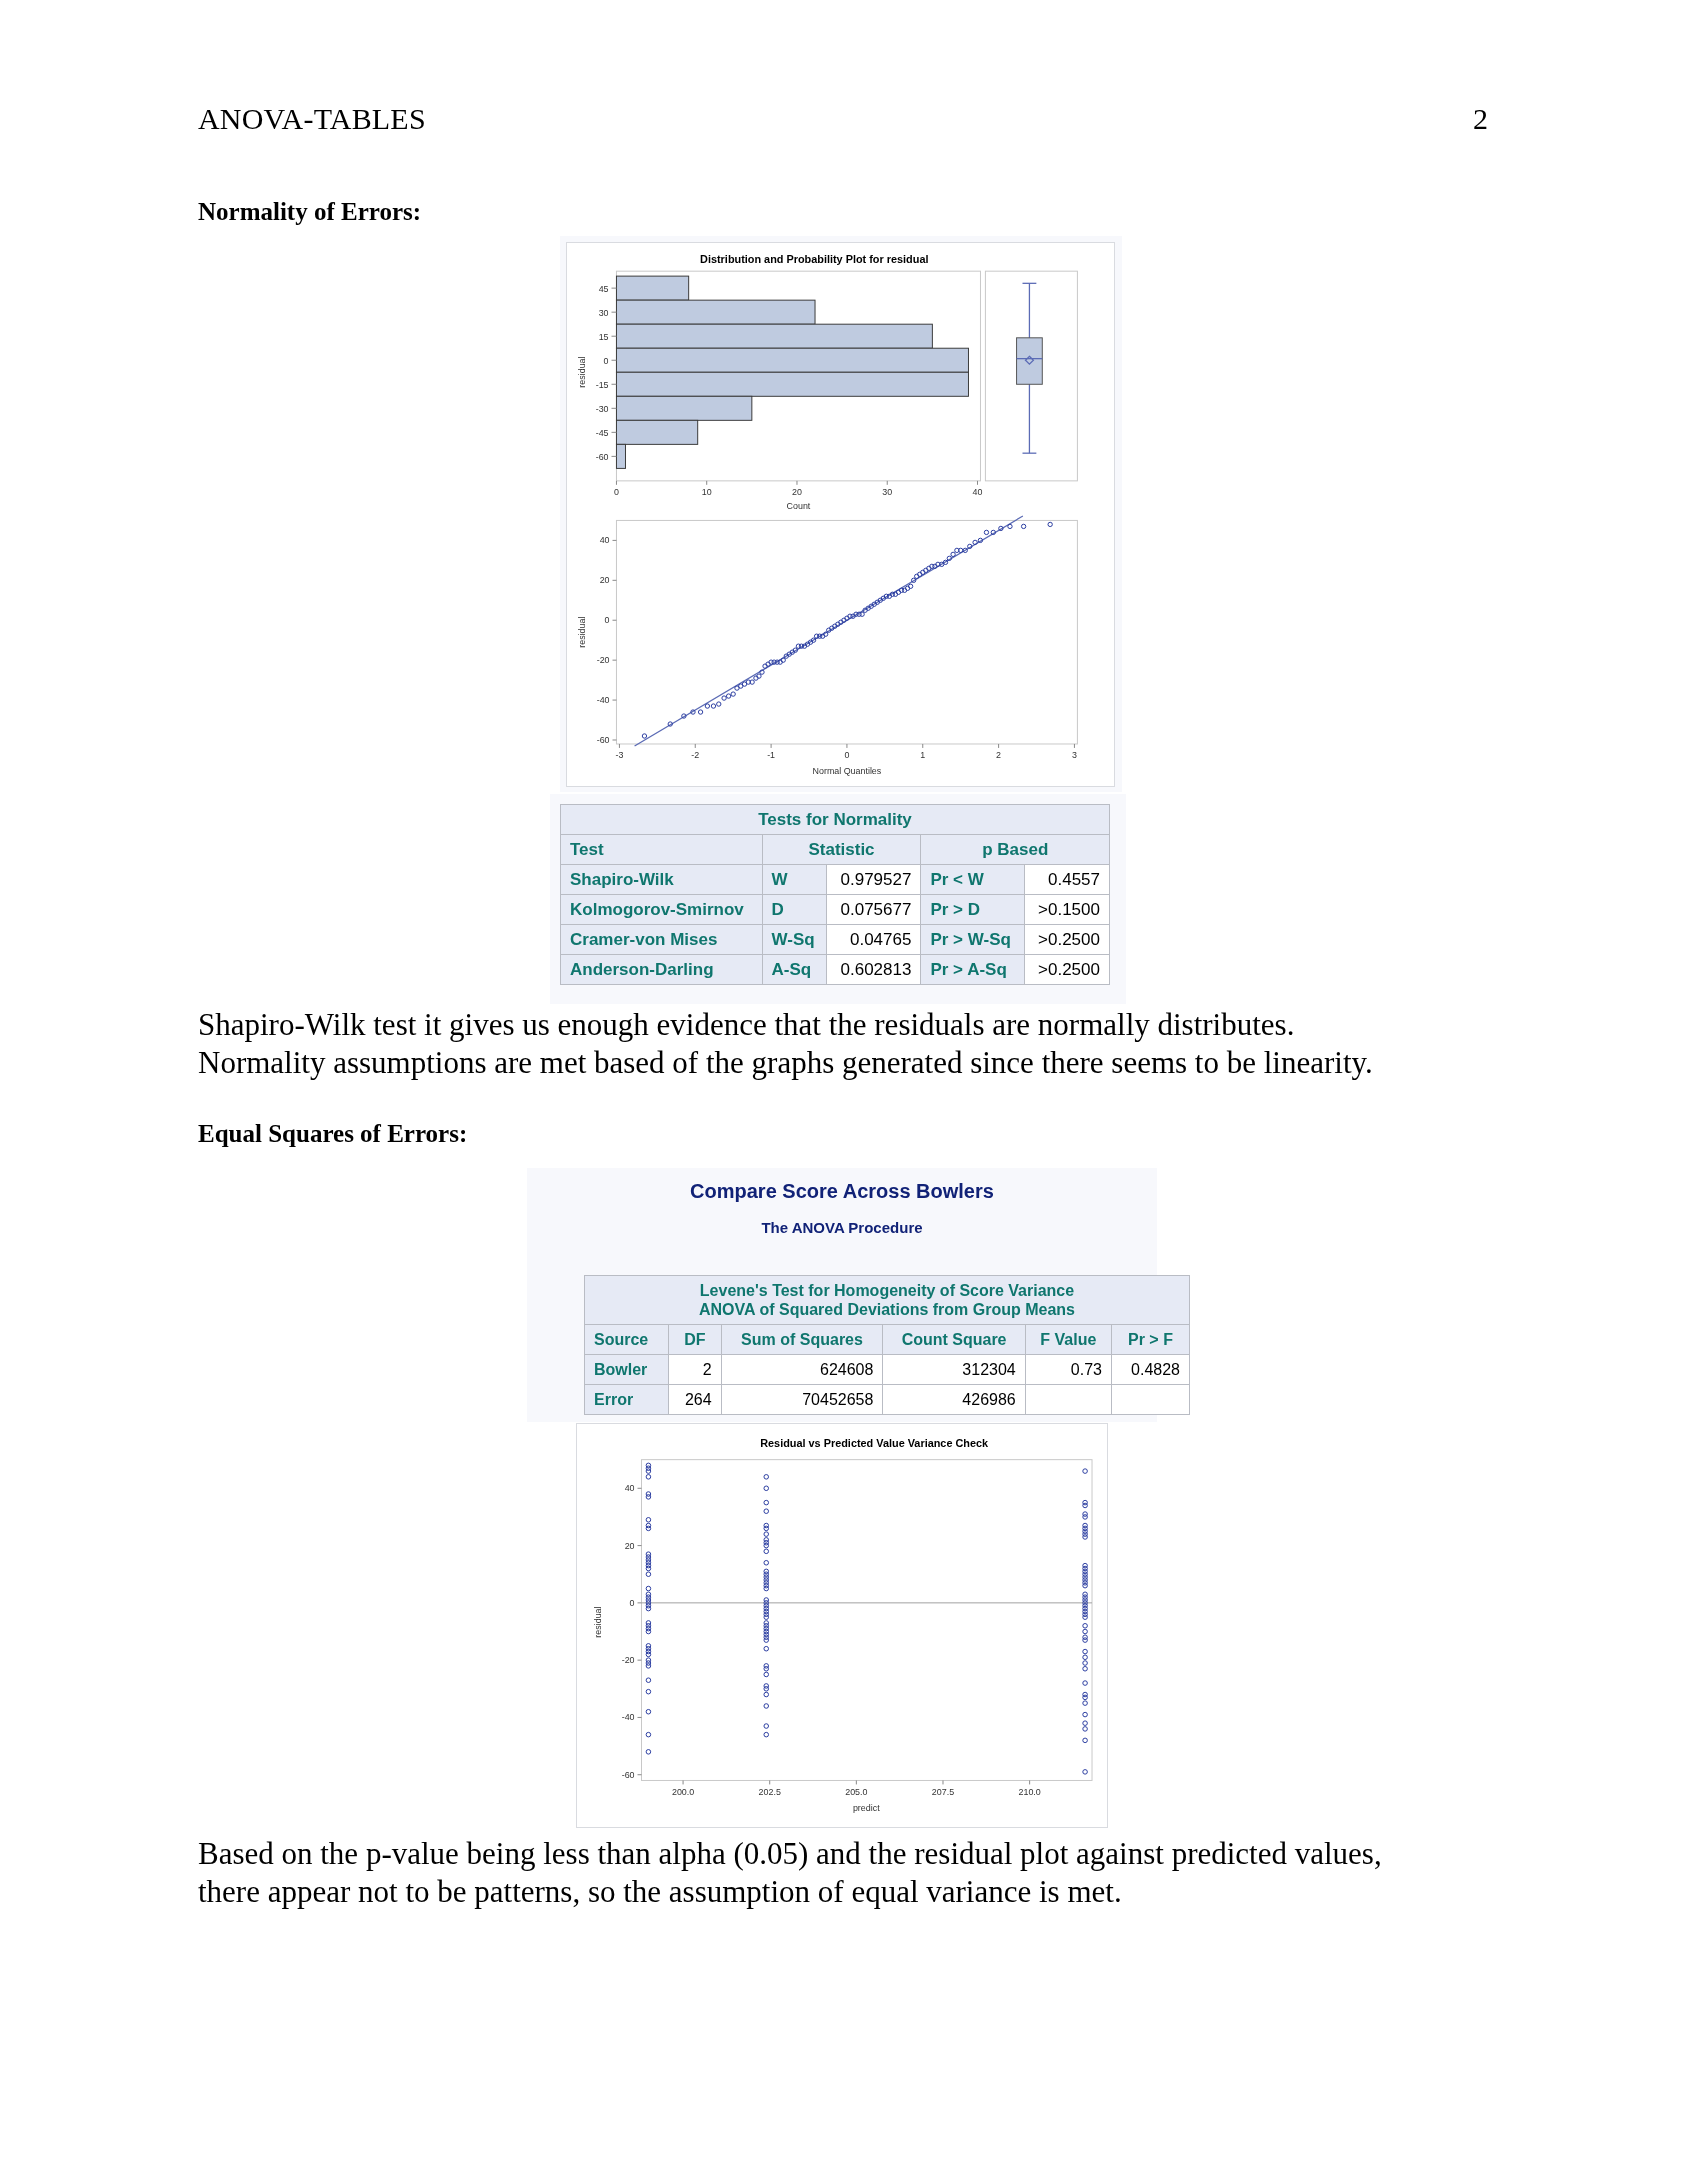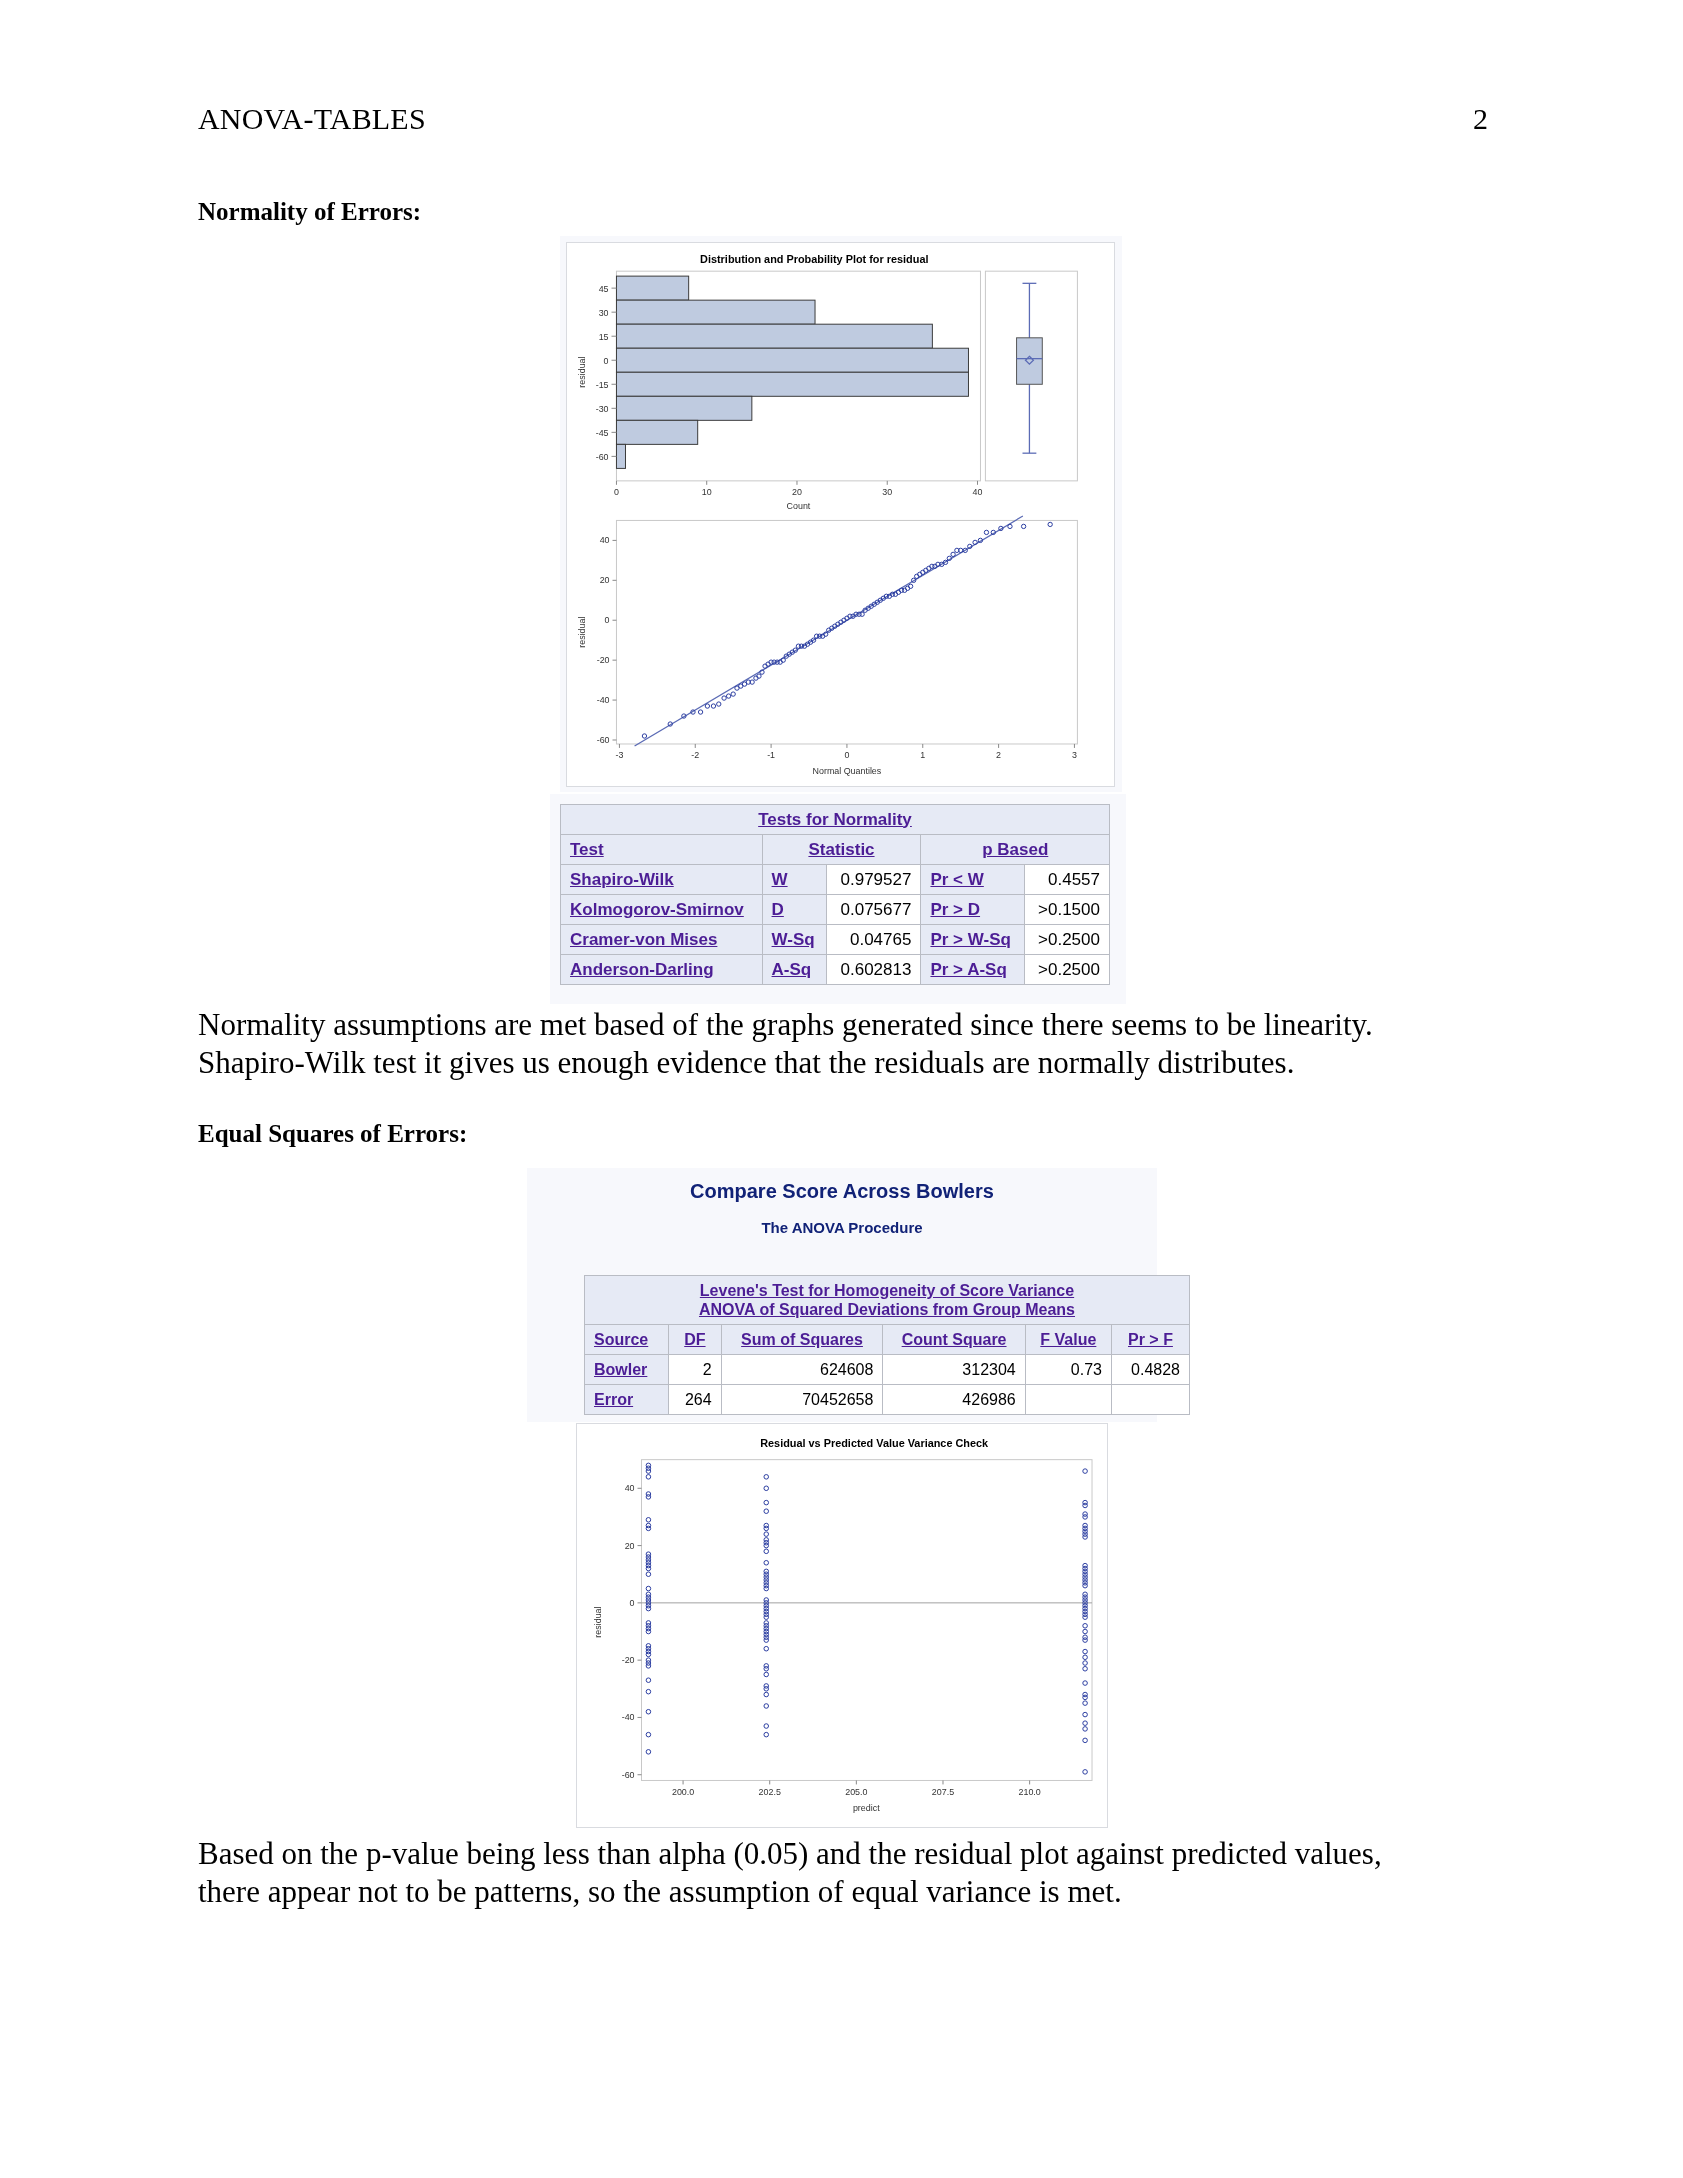--- a/index.html
+++ b/index.html
@@ -13,21 +13,21 @@
 
   
   .fig-bg { background: #f7f8fc; }
   .fig-frame { background: #ffffff; border: 1.5px solid #d9dbe0; }
   svg text { font-family: "Liberation Sans", sans-serif; }
 
   
   .sas-table { border-collapse: collapse; font-family: "Liberation Sans", sans-serif;
                font-size: 17px; color: #112277; }
   .sas-table td, .sas-table th { border: 1.5px solid #b9bcc4; padding: 0 9px; height: 29px; }
-  .sas-table .hdr { background: #e6eaf5; font-weight: bold; color: #4c1d95; text-decoration: underline; }
+  .sas-table .hdr { background: #e6eaf5; font-weight: bold; color: #0f766e; }
   .sas-table .cell { background: #ffffff; color: #000; font-weight: normal; text-align: right; }
   .sas-table .cap { text-align: center; }
   .sas-table .lbl { text-align: left; }
   .sas-title { font-family: "Liberation Sans", sans-serif; font-weight: bold; color: #112277;
                text-align: center; }
 </style>
 </head>
 <body>
 
 <div class="abs running-head">ANOVA-TABLES</div>
@@ -247,22 +247,22 @@
       <th class="hdr lbl">A-Sq</th>
       <td class="cell">0.602813</td>
       <th class="hdr lbl">Pr &gt; A-Sq</th>
       <td class="cell">&gt;0.2500</td>
     </tr>
   </tbody>
     </table>
 </div>
 
 <div class="abs para" style="top:1006px;">
+  <div>Shapiro-Wilk test it gives us enough evidence that the residuals are normally distributes.</div>
   <div>Normality assumptions are met based of the graphs generated since there seems to be linearity.</div>
-  <div>Shapiro-Wilk test it gives us enough evidence that the residuals are normally distributes.</div>
 </div>
 
 <div class="abs heading" style="top:1120px;">Equal Squares of Errors:</div>
 
 <div class="abs fig-bg" style="left:527px; top:1168px; width:630px; height:254px;">
   <div class="abs sas-title" style="left:0; top:12px; width:630px; font-size:20px;">Compare Score Across Bowlers</div>
   <div class="abs sas-title" style="left:0; top:51px; width:630px; font-size:15px;">The ANOVA Procedure</div>
   <table class="sas-table" style="position:absolute; left:57px; top:107px; width:606px; font-size:16px;">
     <tbody>
         <tr>

